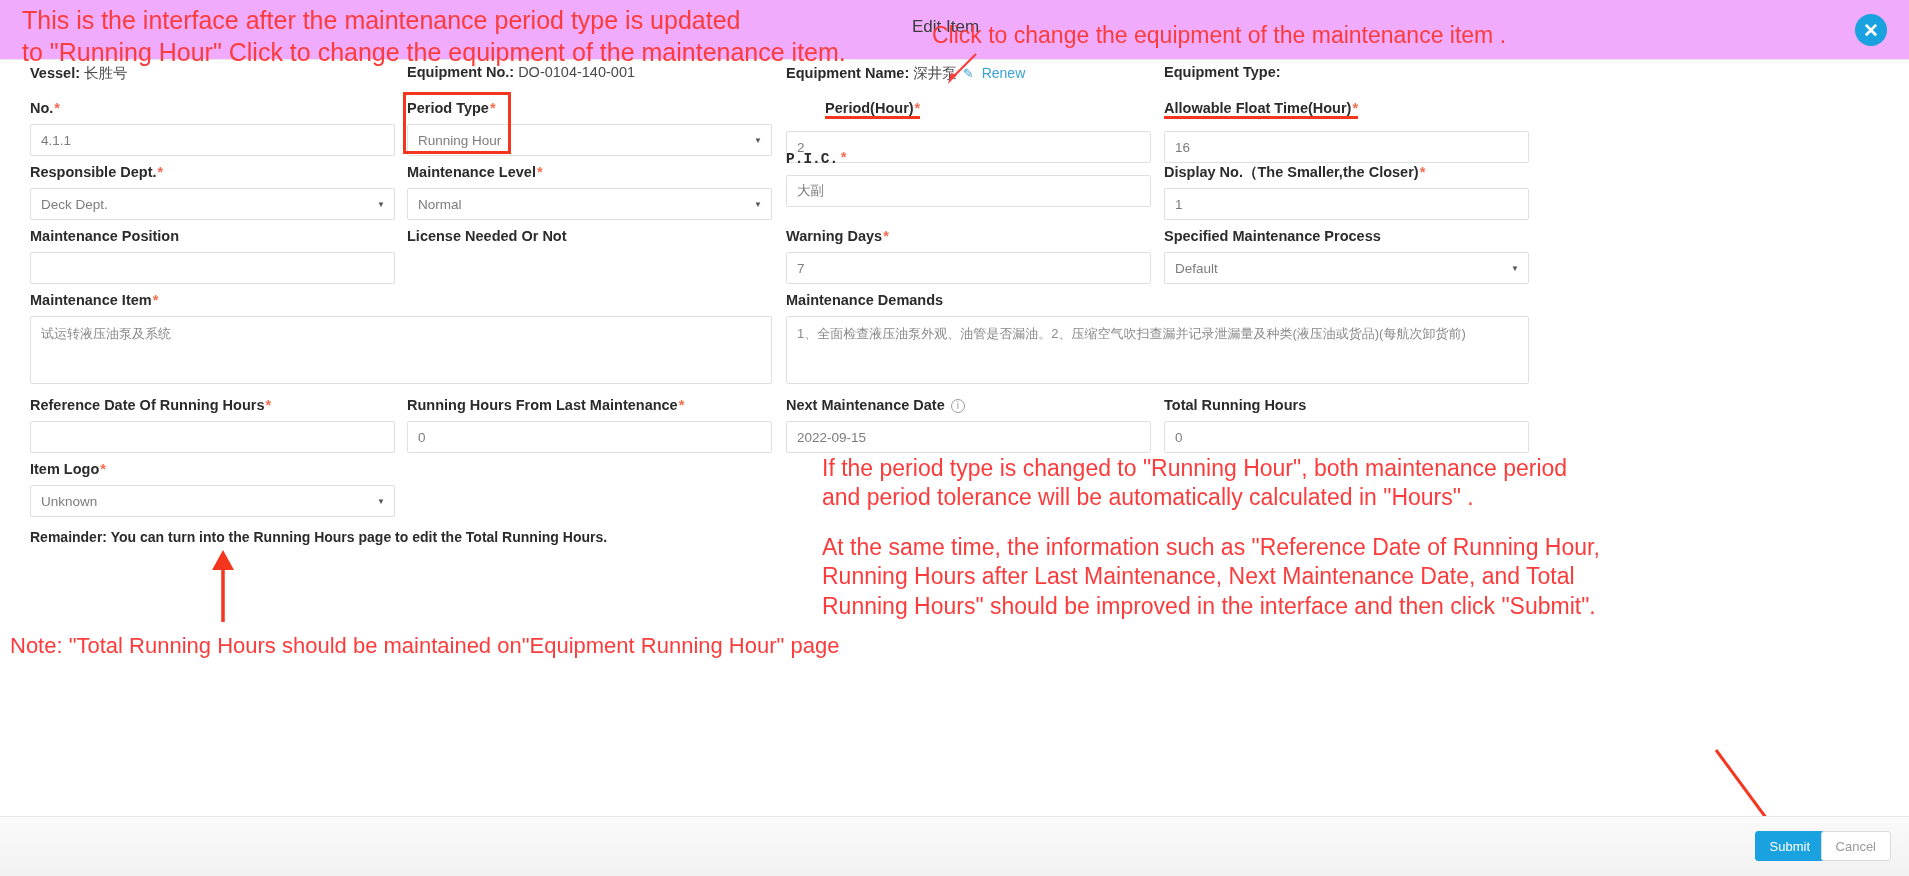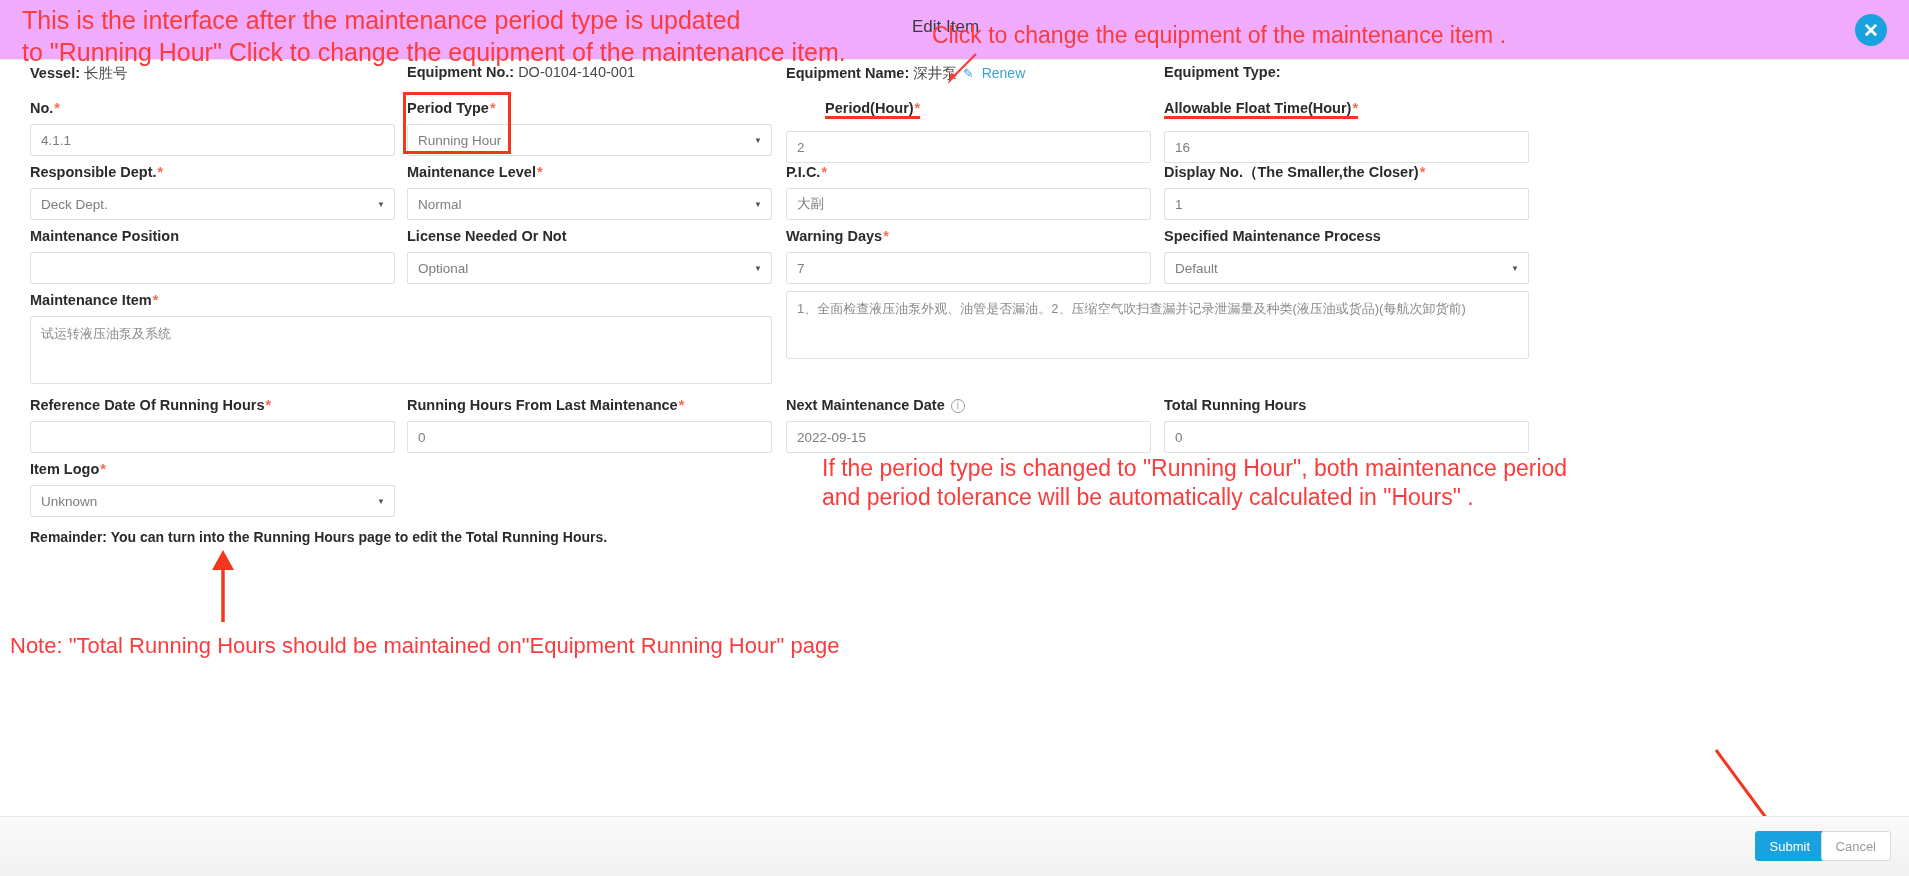--- a/index.html
+++ b/index.html
@@ -194,21 +194,21 @@
         </div>
     </div>
 
     <div class="field" style="left:407px; top:67px; width:365px;">
       <span class="f-label"><span>Maintenance Level</span><span class="req">*</span></span>
       <div class="ctrl select">
           <span class="val">Normal</span>
         </div>
     </div>
 
-    <div class="field" style="left:786px; top:67px; width:365px;">
+    <div class="field" style="left:786px; top:54px; width:365px;font-family:Liberation Mono, monospace;">
       <span class="f-label"><span>P.I.C.</span><span class="req">*</span></span>
       <div class="ctrl">
           <span class="val">大副</span>
         </div>
     </div>
 
     <div class="field" style="left:1164px; top:67px; width:365px;">
       <span class="f-label"><span>Display No.（The Smaller,the Closer)</span><span class="req">*</span></span>
       <div class="ctrl">
           <span class="val">1</span>
@@ -217,23 +217,20 @@
 
     <div class="field" style="left:30px; top:131px; width:365px;">
       <span class="f-label">Maintenance Position</span>
       <div class="ctrl">
           <span class="val"></span>
         </div>
     </div>
 
     <div class="field" style="left:407px; top:131px; width:365px;">
       <span class="f-label">License Needed Or Not</span>
-      <div class="ctrl select">
-          <span class="val">Optional</span>
-        </div>
     </div>
 
     <div class="field" style="left:786px; top:131px; width:365px;">
       <span class="f-label"><span>Warning Days</span><span class="req">*</span></span>
       <div class="ctrl">
           <span class="val">7</span>
         </div>
     </div>
 
     <div class="field" style="left:1164px; top:131px; width:365px;">
@@ -242,20 +239,21 @@
           <span class="val">Default</span>
         </div>
     </div>
 
     <div class="field" style="left:30px; top:195px; width:742px;">
       <span class="f-label"><span>Maintenance Item</span><span class="req">*</span></span>
       <div class="ta">试运转液压油泵及系统</div>
     </div>
 
     <div class="field" style="left:786px; top:195px; width:743px;">
+      <span class="f-label">Maintenance Demands</span>
       <div class="ta">1、全面检查液压油泵外观、油管是否漏油。2、压缩空气吹扫查漏并记录泄漏量及种类(液压油或货品)(每航次卸货前)</div>
     </div>
 
     <div class="field" style="left:30px; top:300px; width:365px;">
       <span class="f-label"><span>Reference Date Of Running Hours</span><span class="req">*</span></span>
       <div class="ctrl">
           <span class="val"></span>
         </div>
     </div>
 
@@ -290,20 +288,23 @@
 
   <div class="redbox" style="left:403px; top:92px; width:108px; height:62px;"></div>
 
   <div class="remainder">Remainder: You can turn into the Running Hours page to edit the Total Running Hours.</div>
 
   <div class="anno" id="anno-top-left">This is the interface after the maintenance period type is updated
 to "Running Hour"  Click to change the equipment of the maintenance item.</div>
   <div class="anno" id="anno-top-right">Click to change the equipment of the maintenance item .</div>
   <div class="anno" id="anno-mid-right"> If the period type is changed to "Running Hour", both maintenance period
 and  period tolerance will be  automatically calculated in "Hours" .</div>
+  <div class="anno" id="anno-bottom-right">At the same time, the information such as "Reference Date of Running Hour,
+Running Hours after Last Maintenance, Next Maintenance Date, and Total
+Running Hours" should be improved in the interface and then click "Submit".</div>
   <div class="anno" id="anno-bottom-left">Note: "Total Running Hours should be maintained on"Equipment Running Hour" page</div>
 
   <svg class="arrow" style="left:930px; top:52px; width:60px; height:34px;" viewBox="0 0 60 34">
     <line x1="46" y1="2" x2="22" y2="26" stroke="#fa3c3c" stroke-width="2.2"></line>
     <polygon points="18,32 27,23 21,21" fill="#fa3c3c"></polygon>
   </svg>
 
   <svg class="arrow" style="left:205px; top:548px; width:36px; height:78px;" viewBox="0 0 36 78">
     <line x1="18" y1="74" x2="18" y2="18" stroke="#f4361f" stroke-width="3.5"></line>
     <polygon points="18,2 7,22 29,22" fill="#f4361f"></polygon>

